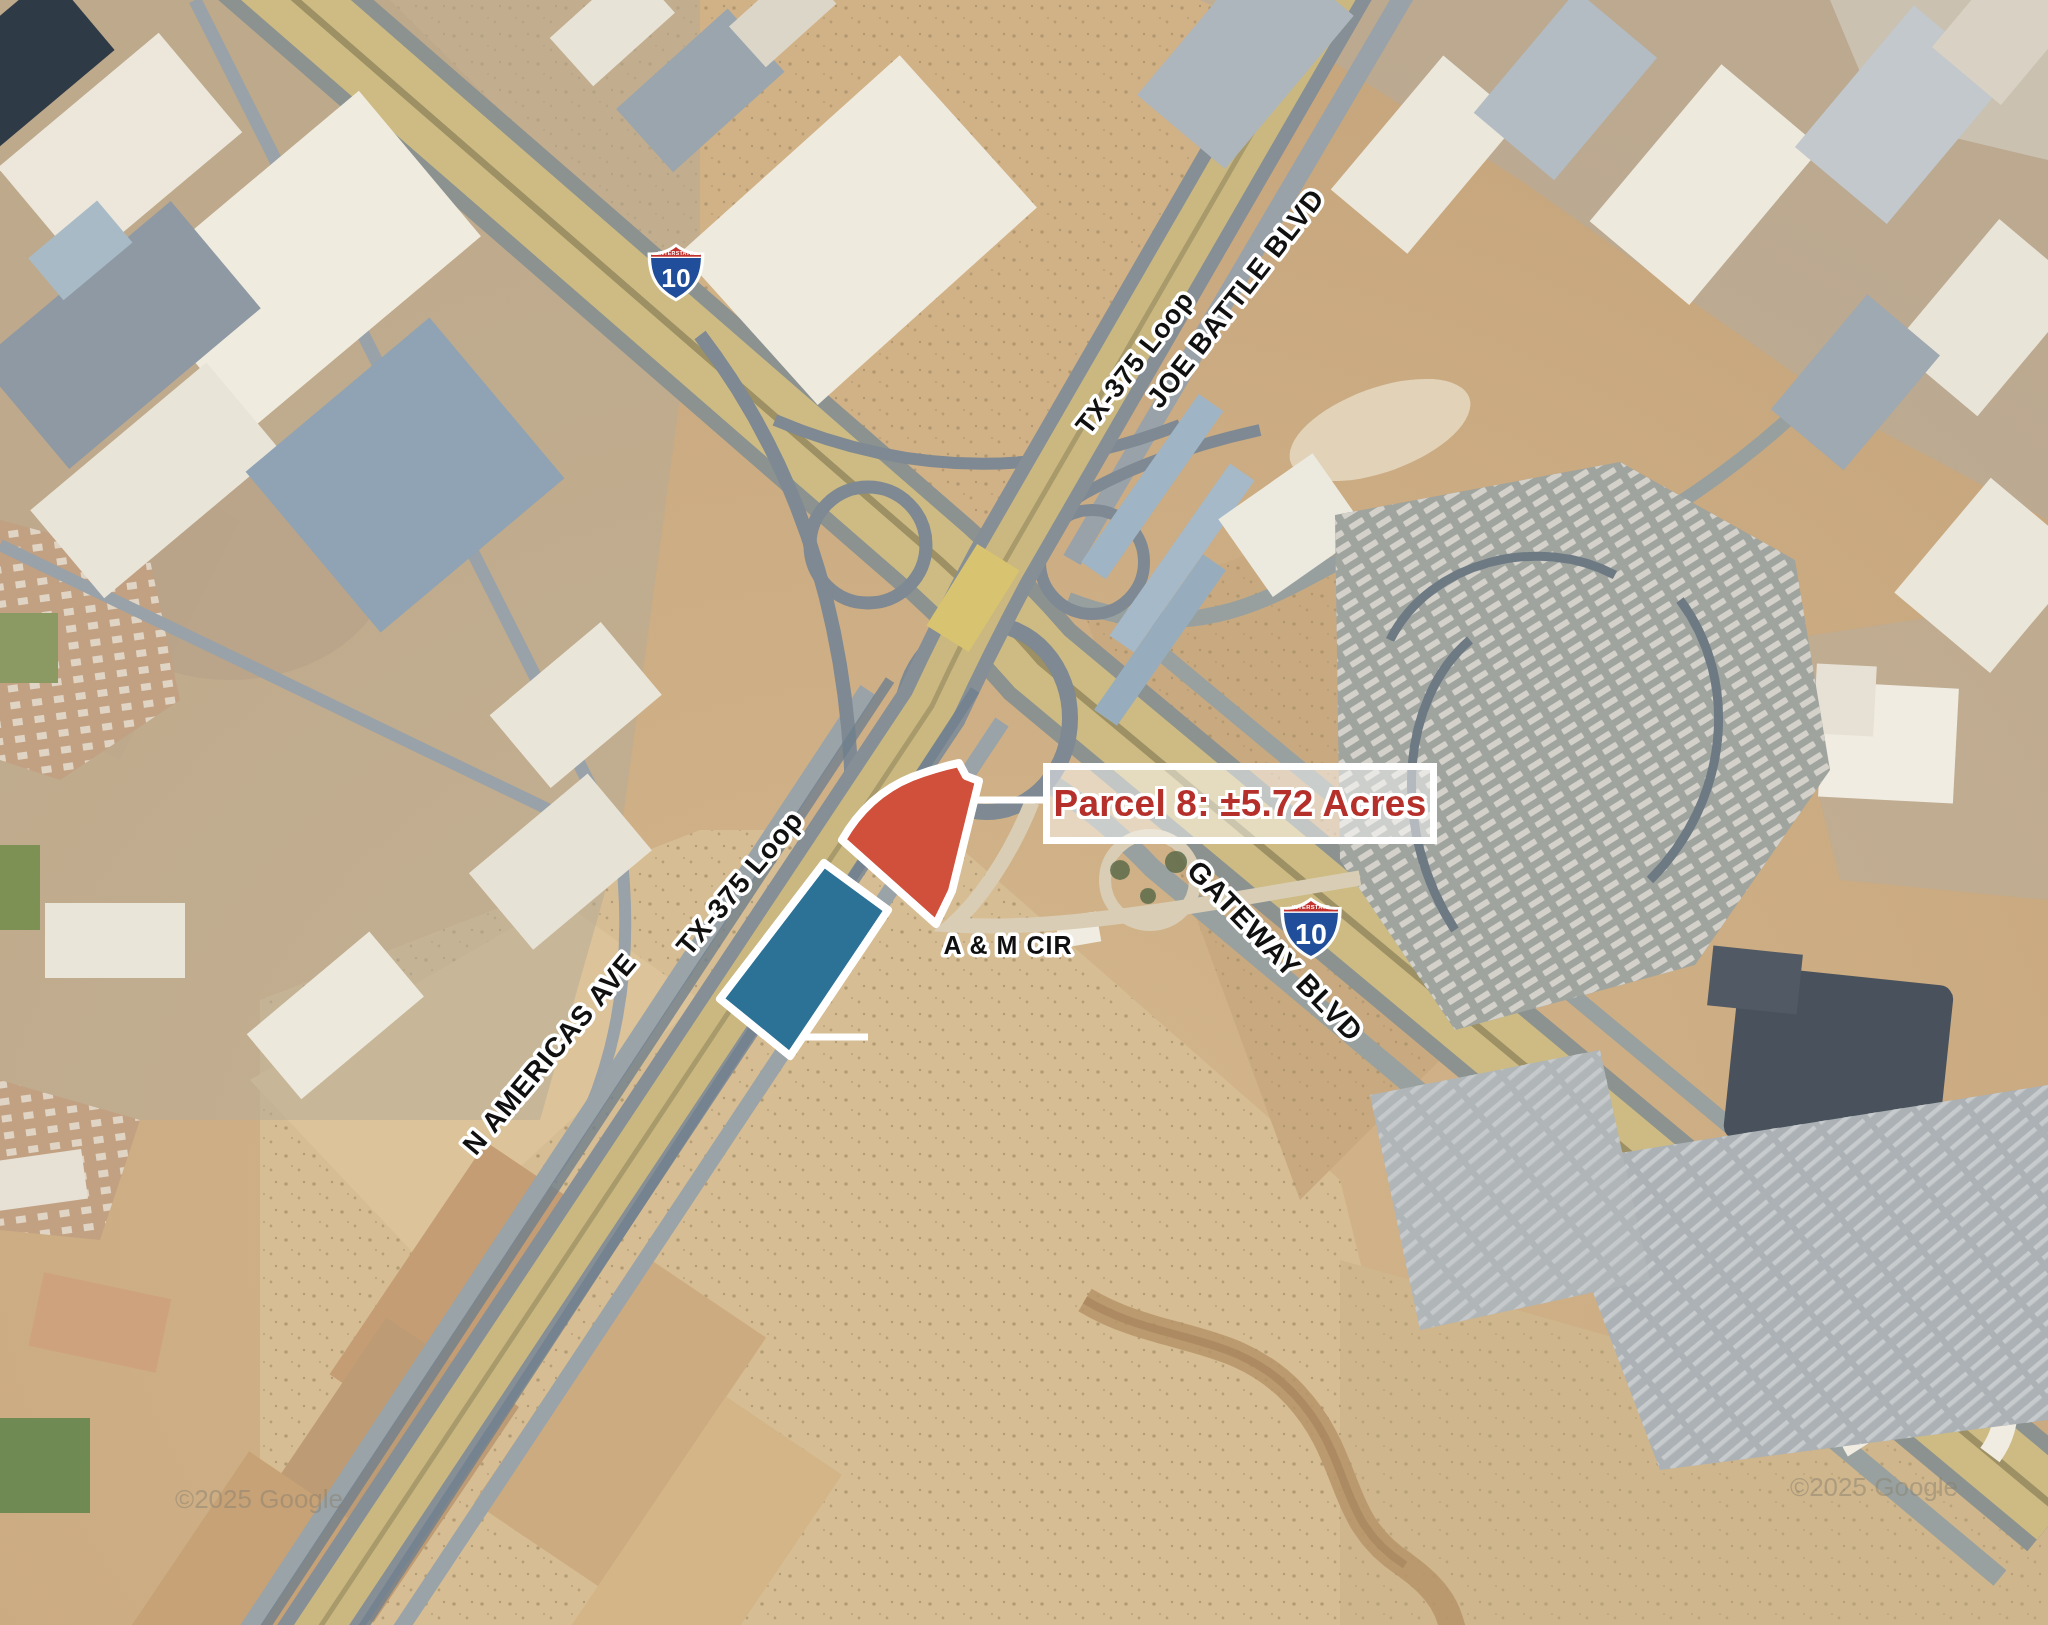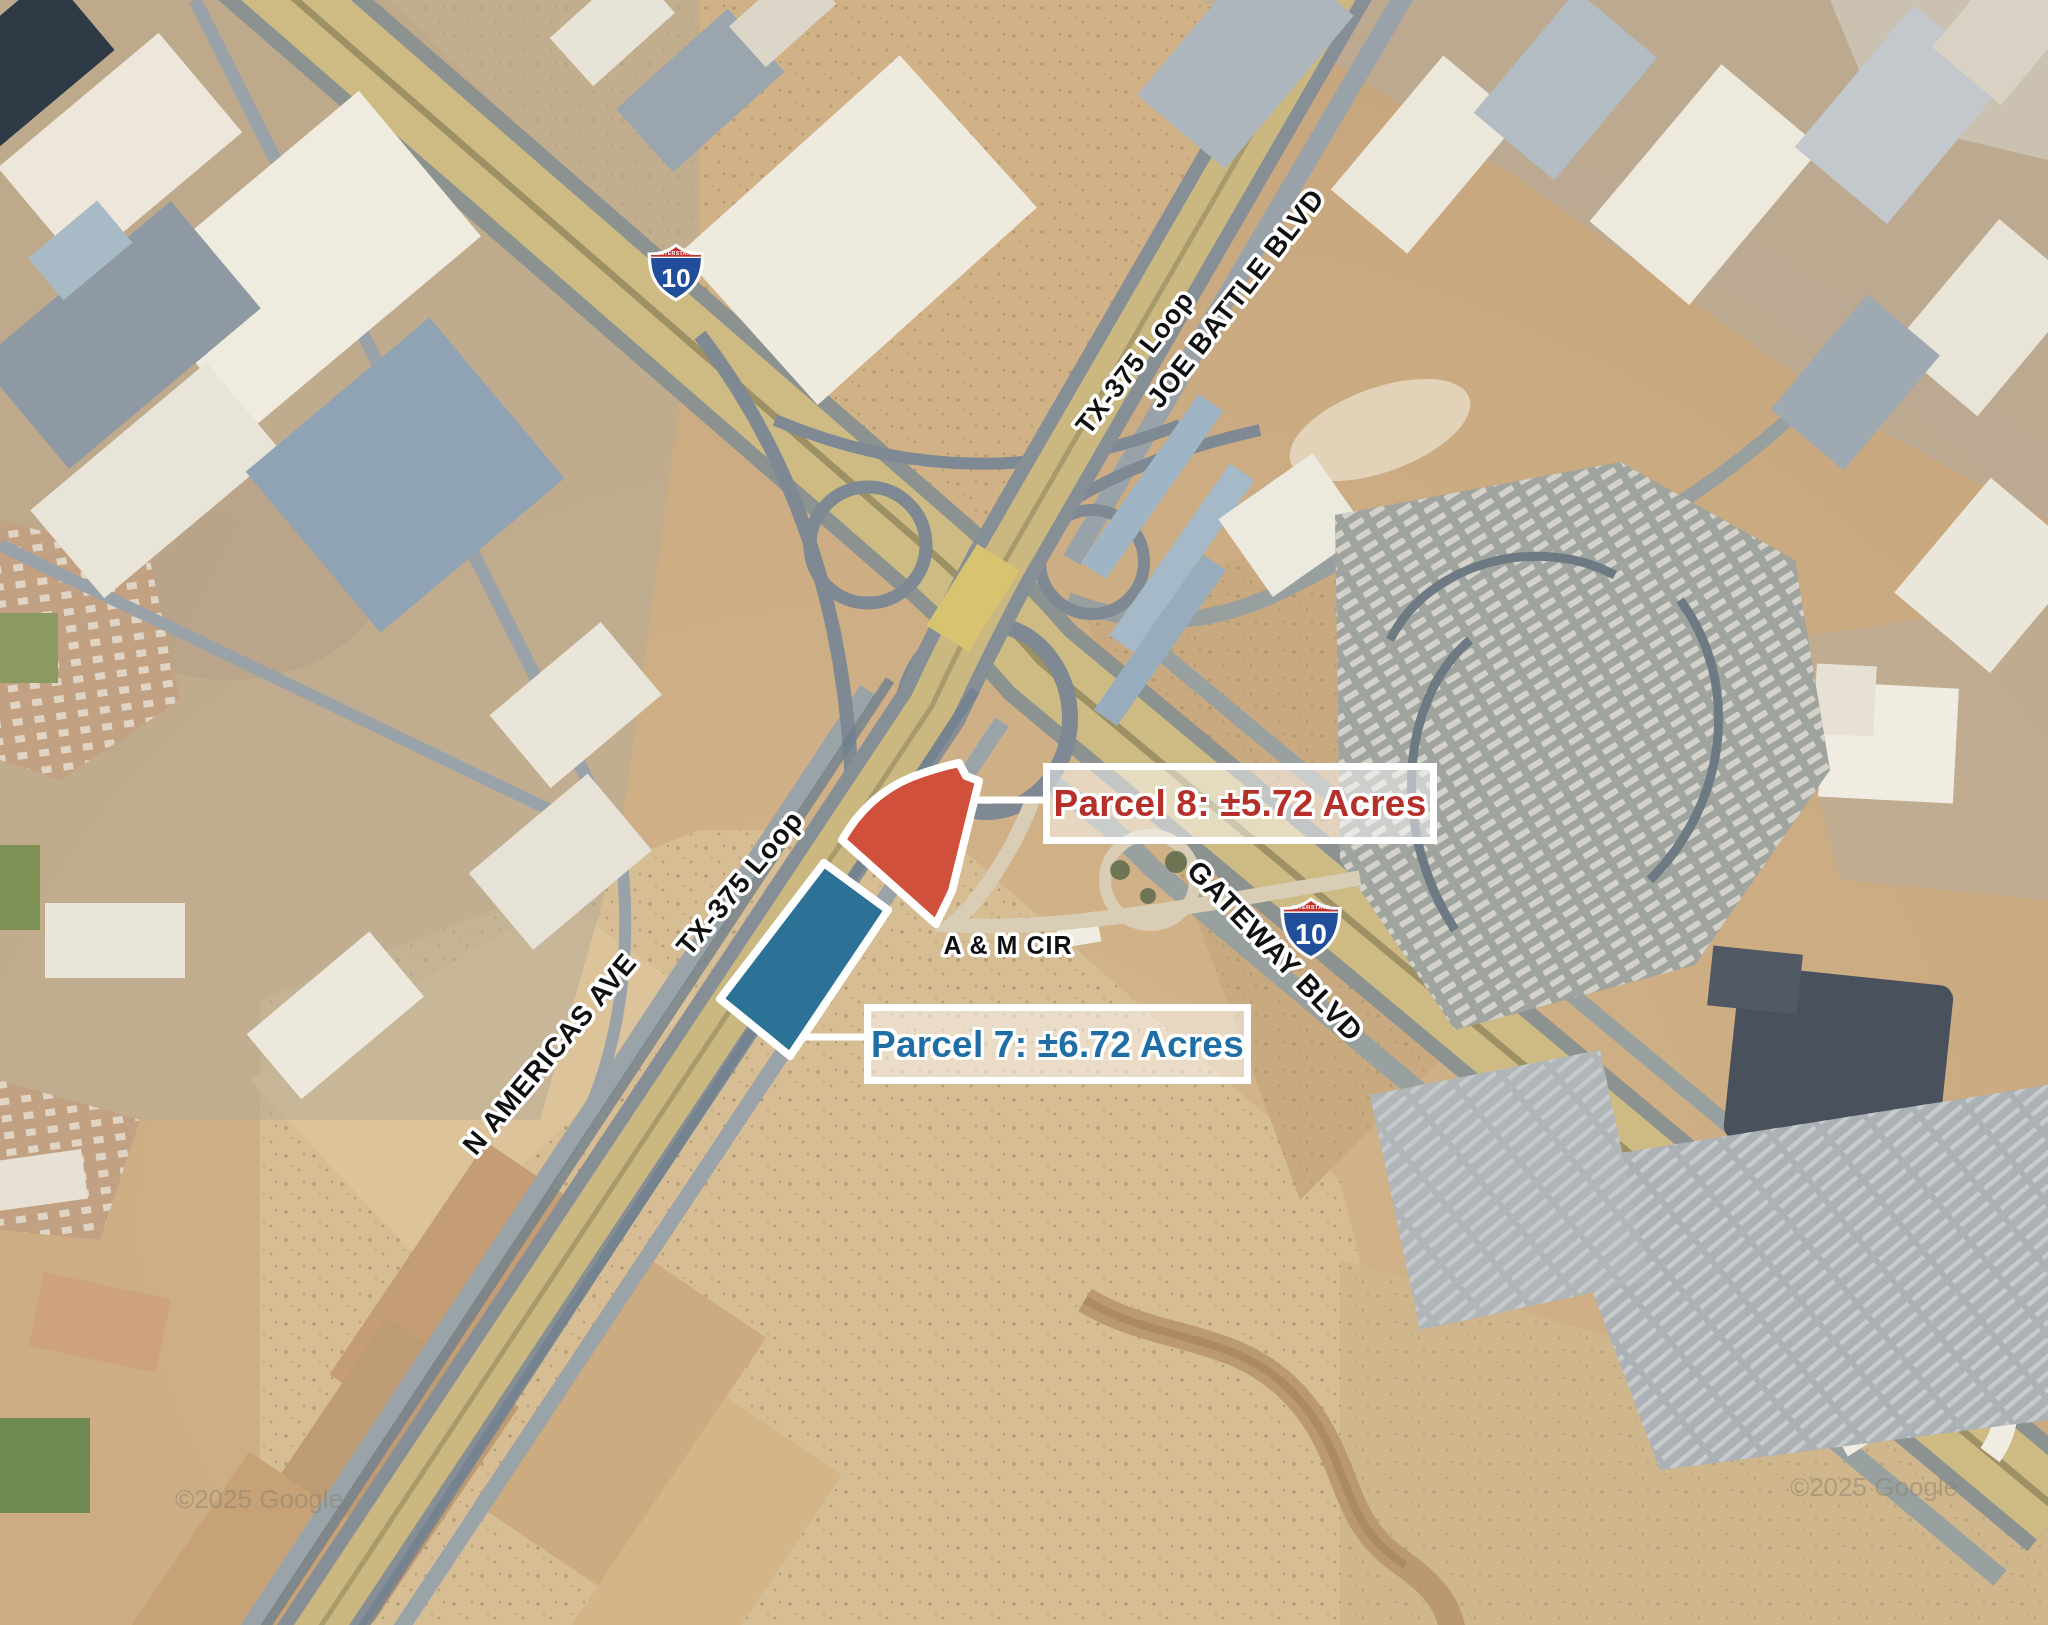--- a/index.html
+++ b/index.html
@@ -222,15 +222,14 @@
       <rect x="-26" y="-26" width="52" height="11" fill="#c2332f"></rect>
       <rect x="-26" y="-15" width="52" height="42" fill="#204e9a"></rect>
       <rect x="-26" y="-15.6" width="52" height="1.3" fill="#ffffff"></rect>
     </g>
     <text class="shield-top" x="0" y="-17.8" text-anchor="middle">INTERSTATE</text>
     <text class="shield-num" x="0" y="15" text-anchor="middle">10</text>
   </g>
 </svg>
 
   <div id="plabel8" class="parcel-label">Parcel 8: ±5.72 Acres</div>
-  <div id="plabel7" class="parcel-label">Parcel 7: ±6.72 Acres</div>
 
 </div>
 
 </body></html>

